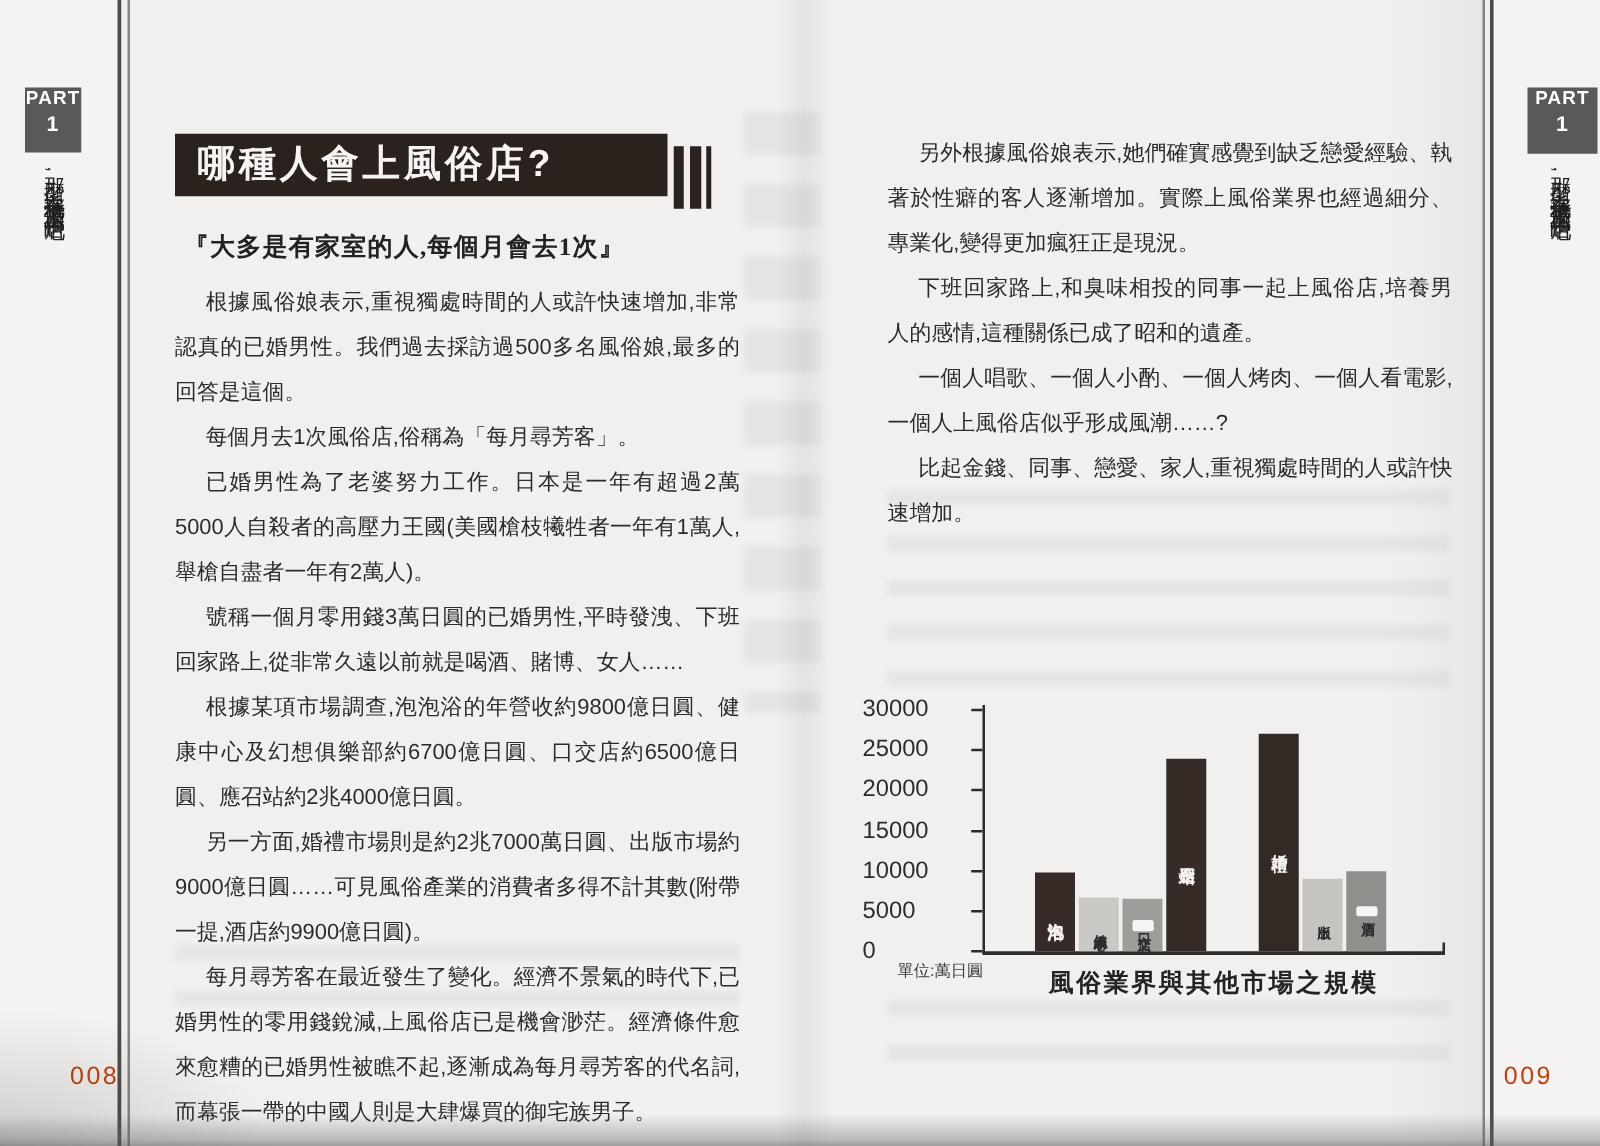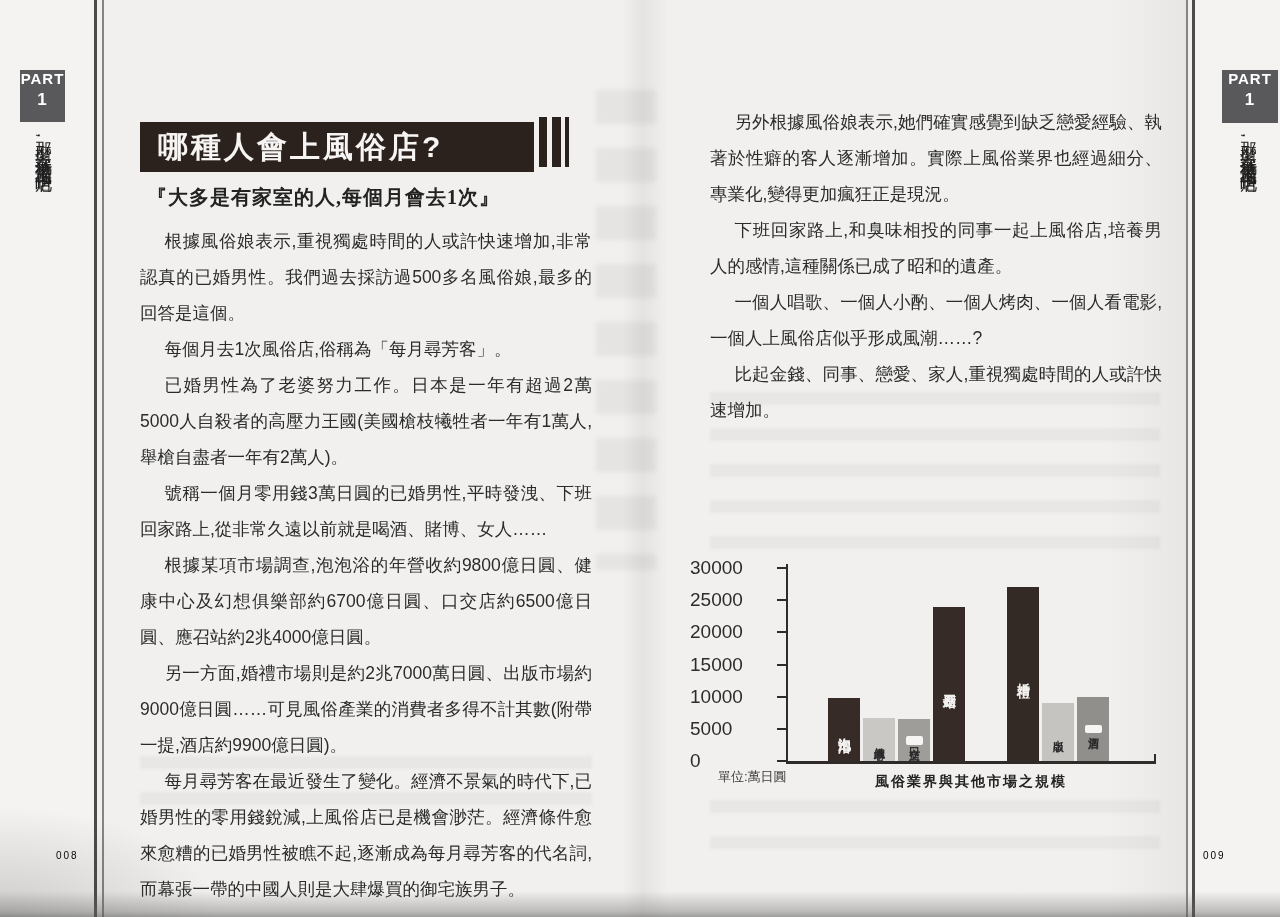--- a/index.html
+++ b/index.html
@@ -22,25 +22,25 @@
     display:flex;flex-direction:column;justify-content:flex-start;
     font-weight:bold;line-height:1.25;letter-spacing:1px;
   }
   .part-box .part-word{font-size:15px;}
   .part-box .part-num{font-size:17px;}
   .vertical-title{
     writing-mode:vertical-rl;
     font-size:17px;letter-spacing:2.5px;color:#1f1f1f;
     line-height:26px;
   }
-  .page-number{font-size:10px;color:#000000;letter-spacing:2px;}
+  .page-number{font-size:20px;color:#c2410c;letter-spacing:2px;}
 
   
   .title-banner{
-    left:140px;top:122px;width:394px;height:50px;
+    left:140px;top:107px;width:394px;height:50px;
     background:#2b211d;color:#f6f5f3;
     font-size:30px;font-weight:bold;letter-spacing:3px;
     line-height:50px;padding-left:18px;box-sizing:border-box;
     white-space:nowrap;
   }
   .banner-stripe{top:117px;height:50px;background:#2b211d;}
   .quote-line{
     left:147px;top:184px;width:452px;
     font-family:"Liberation Serif",serif;
     font-size:20px;font-weight:bold;color:#222;letter-spacing:1px;
@@ -68,21 +68,21 @@
   }
   .bar-label.on-dark{color:#f4f3f1;font-size:13px;}
   .bar-label.on-light{color:#2c2c2c;font-size:11px;}
   .bar-label.boxed{
     color:#2c2c2c;font-size:11px;background:#f6f5f3;
     padding:3px 1px;border-radius:2px;
   }
   .chart-unit{left:28px;top:216px;font-size:13px;color:#3a3a3a;}
   .chart-caption{
     left:96px;top:221px;width:370px;text-align:center;
-    font-size:14px;font-weight:bold;color:#232323;letter-spacing:2px;
+    font-size:20px;font-weight:bold;color:#232323;letter-spacing:2px;
   }
 
   
   .ghost{
     background:repeating-linear-gradient(
       to bottom, rgba(70,70,68,0.05) 0px, rgba(70,70,68,0.05) 13px,
       rgba(0,0,0,0) 13px, rgba(0,0,0,0) 36px);
     filter:blur(1.5px);
   }
   .gutter-shadow{

